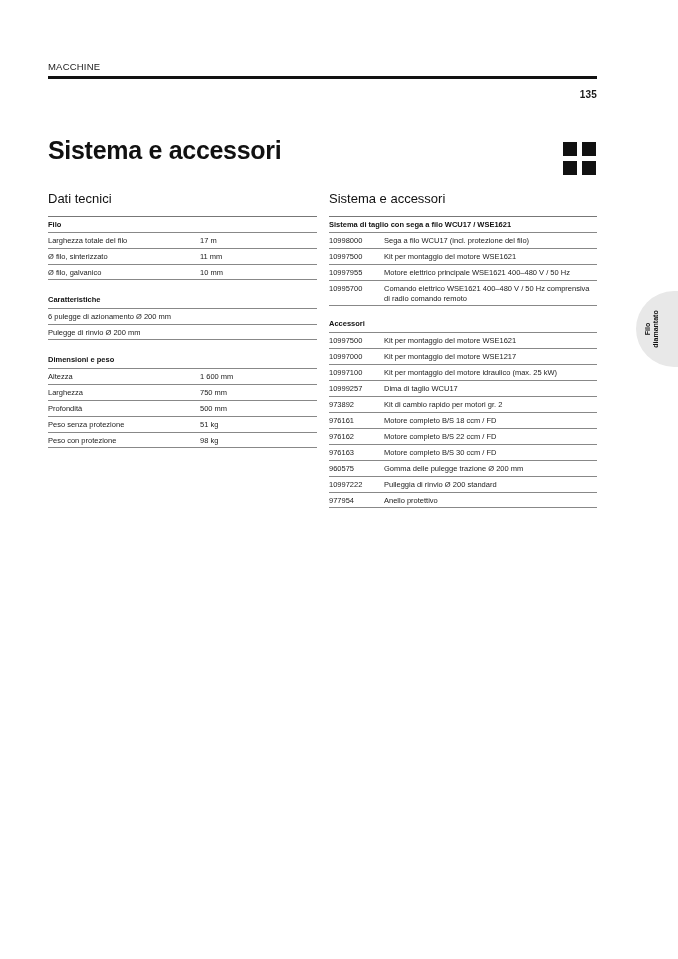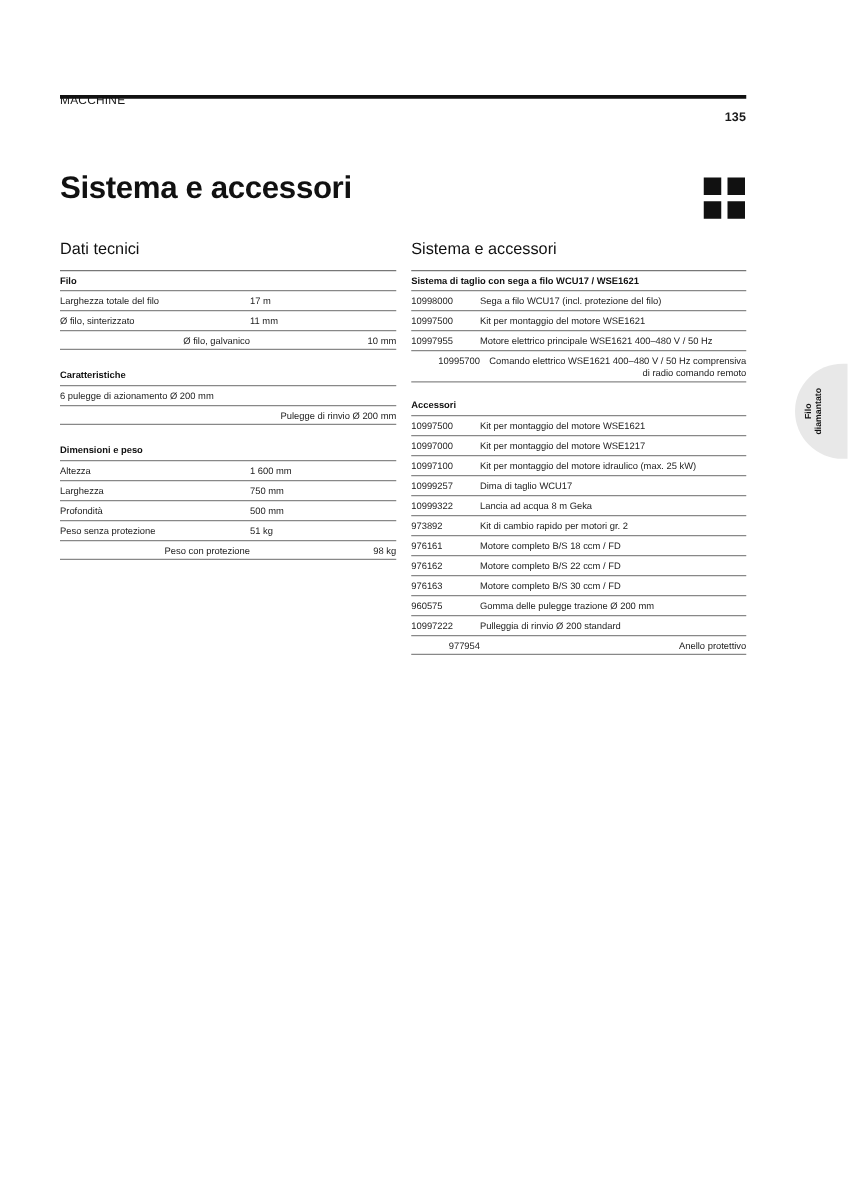--- a/index.html
+++ b/index.html
@@ -6,21 +6,21 @@
     html, body {
       width: 678px; height: 959px;
       background: #ffffff;
       font-family: "Liberation Sans", sans-serif;
       color: #1a1a1a;
       overflow: hidden;
       position: relative;
     }
     .header {
       position: absolute; left: 48px; top: 61px; width: 549px;
-      display: flex; justify-content: space-between; align-items: center;
+      display: flex; justify-content: space-between; align-items: flex-start;
       font-size: 9.5px; letter-spacing: 0.2px;
     }
     .header .page-num { font-weight: bold; font-size: 10px; margin-top: 28px; }
     .header-rule {
       position: absolute; left: 48px; top: 76px; width: 549px; height: 3px;
       background: #111;
     }
     .page-title {
       position: absolute; left: 48px; top: 136px;
       font-size: 25px; font-weight: bold; color: #111; letter-spacing: -0.3px;
@@ -39,21 +39,21 @@
       border-top: 1px solid #777; padding: 3px 0 0 0; height: 16px;
     }
     .section-title.no-top { border-top: none; }
     .row {
       display: flex; font-size: 7.5px; color: #222;
       border-top: 1px solid #888; min-height: 16px; padding-top: 3px; line-height: 10px;
     }
     .row .k { width: 152px; flex-shrink: 0; }
     .row .v { flex: 1; }
     .col-right .row .k { width: 55px; }
-    .row.last { border-bottom: 1px solid #888; text-align: right; }
+    .row.last { border-bottom: 1px solid #888; }
     .row.tall { min-height: 26px; }
     .spacer { height: 12px; }
     .spacer-sm { height: 10px; }
     .side-tab {
       position: absolute; left: 636px; top: 291px; width: 60px; height: 76px;
       background: #e8e8e8; border-radius: 38px 0 0 38px;
     }
     .side-tab-text {
       position: absolute; left: 652px; top: 329px;
       transform: translate(-50%, -50%) rotate(-90deg);
@@ -176,24 +176,20 @@
       </div>
       <div class="row">
         <span class="k">10997100</span>
         <span class="v">Kit per montaggio del motore idraulico (max. 25 kW)</span>
       </div>
       <div class="row">
         <span class="k">10999257</span>
         <span class="v">Dima di taglio WCU17</span>
       </div>
       <div class="row">
-        <span class="k">10999322</span>
-        <span class="v">Lancia ad acqua 8 m Geka</span>
-      </div>
-      <div class="row">
         <span class="k">973892</span>
         <span class="v">Kit di cambio rapido per motori gr. 2</span>
       </div>
       <div class="row">
         <span class="k">976161</span>
         <span class="v">Motore completo B/S 18 ccm / FD</span>
       </div>
       <div class="row">
         <span class="k">976162</span>
         <span class="v">Motore completo B/S 22 ccm / FD</span>

